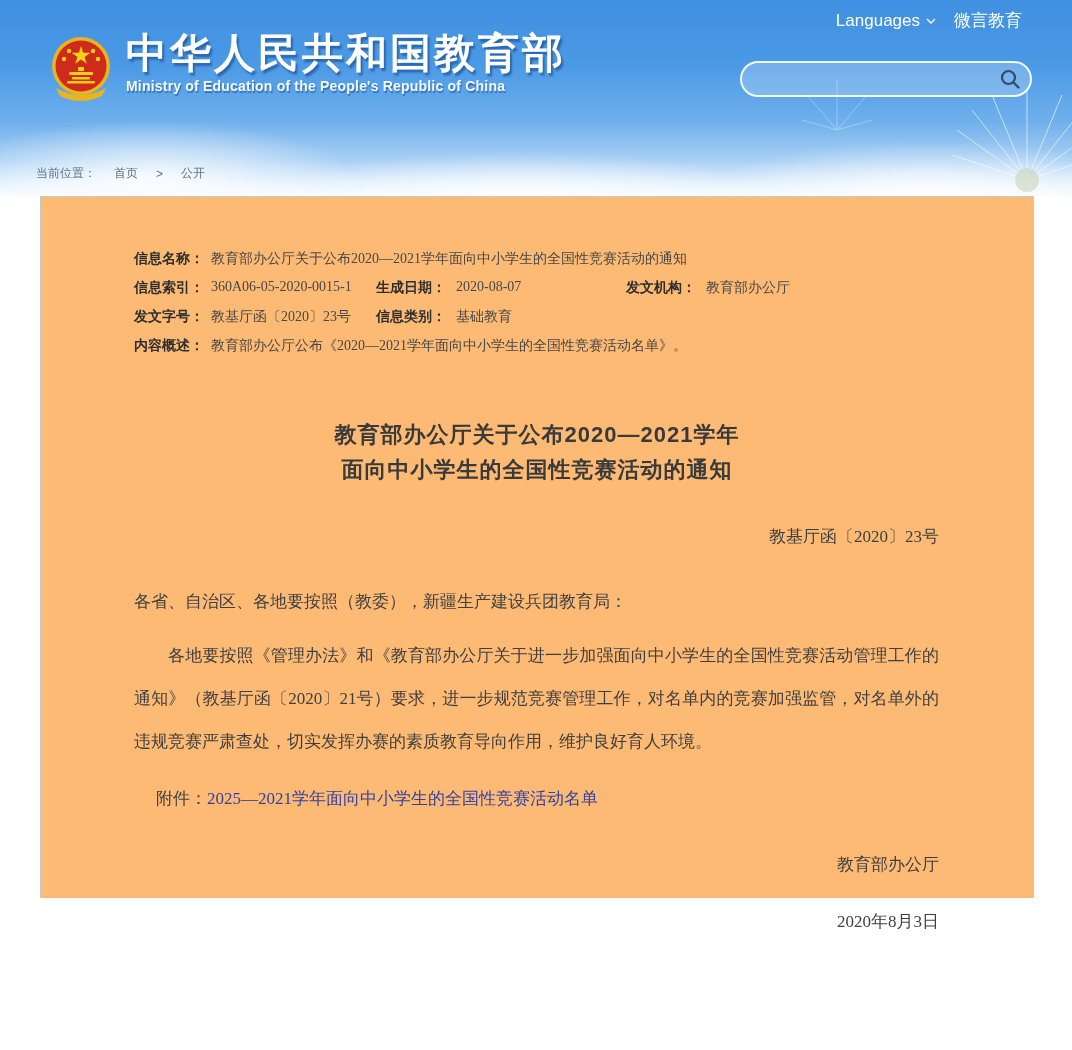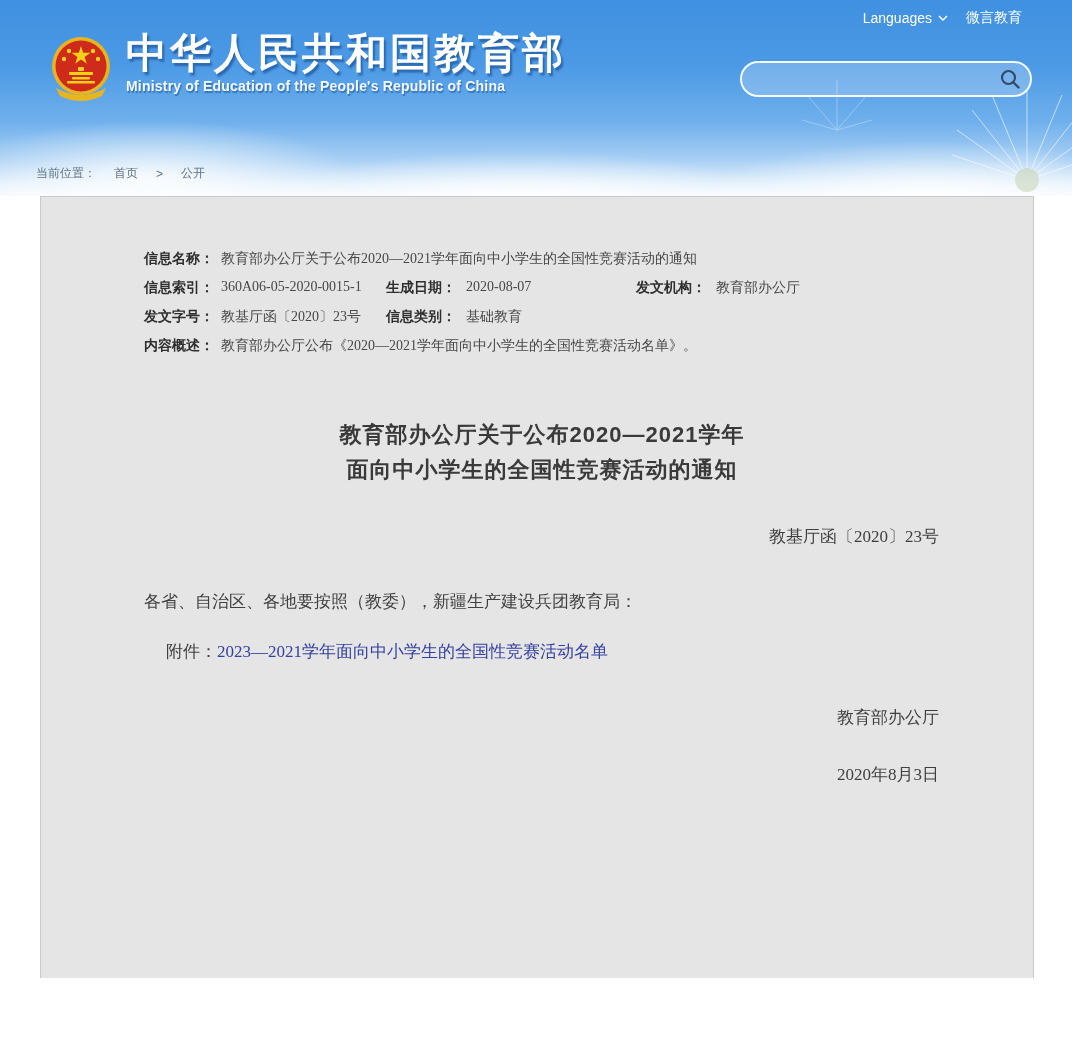--- a/index.html
+++ b/index.html
@@ -20,21 +20,21 @@
     background:radial-gradient(ellipse at center, rgba(255,255,255,.85) 0%, rgba(255,255,255,0) 70%);
   }
   .cloud.c1 { left:-60px; top:120px; width:420px; height:120px; }
   .cloud.c2 { left:260px; top:150px; width:520px; height:100px; }
   .cloud.c3 { left:700px; top:140px; width:460px; height:110px; }
   .dandelion { position:absolute; right:-40px; top:60px; opacity:.75; }
   .dandelion2 { position:absolute; right:190px; top:70px; opacity:.35; }
 
   .top-links {
     position:absolute; top:9px; right:50px; display:flex; align-items:center; gap:18px;
-    color:#ffffff; font-size:14px; z-index:5;padding-left:38px;
+    color:#ffffff; font-size:17px; z-index:5;padding-left:38px;
   }
   .lang { display:flex; align-items:center; gap:6px; cursor:pointer; }
   .chev { width:10px; height:10px; }
   .weibo { cursor:pointer; }
 
   .brand { position:absolute; left:48px; top:30px; display:flex; align-items:flex-start; z-index:4; }
   .emblem { width:66px; height:80px; margin-top:4px; }
   .brand-text { margin-left:12px; }
   .brand-title {
     font-size:41px; font-weight:bold; color:#ffffff; letter-spacing:3px; line-height:46px;
@@ -59,22 +59,22 @@
 
   
   .breadcrumb {
     position:absolute; left:36px; top:165px; z-index:6;
     font-size:12px; color:#5f7186; display:flex; gap:18px; align-items:center;
   }
   .breadcrumb a { color:#5f7186; text-decoration:none; cursor:pointer; }
 
   
   .card {
-    position:absolute; left:40px; top:196px; width:994px; height:782px;
-    background:#e5e5e5; border:1px solid #c9c9c9; border-bottom:none; z-index:3;padding-left:10px;
+    position:absolute; left:40px; top:196px; width:994px; height:702px;
+    background:#fdba74; border:1px solid #c9c9c9; border-bottom:none; z-index:3;
   }
 
   
   .meta {
     margin:48px 88px 0 93px; border-collapse:collapse; table-layout:fixed; width:813px;
     font-size:14px;
   }
   .meta td { padding:5px 0 6px 0; vertical-align:top; white-space:nowrap; overflow:visible; }
   .meta .lbl { font-weight:bold; color:#2e2e2e; }
   .meta .val { color:#474747; font-family:"Liberation Serif","DejaVu Serif",serif; }
@@ -225,20 +225,21 @@
 
   <h2 class="doc-title">
     <span>教育部办公厅关于公布2020—2021学年</span><br>
     <span>面向中小学生的全国性竞赛活动的通知</span>
   </h2>
 
   <div class="doc-number serif">教基厅函〔2020〕23号</div>
 
   <div class="body-block serif">
     <p class="salutation">各省、自治区、各地要按照（教委），新疆生产建设兵团教育局：</p>
+    <p class="para">各地要按照《管理办法》和《教育部办公厅关于进一步加强面向中小学生的全国性竞赛活动管理工作的通知》（教基厅函〔2020〕21号）要求，进一步规范竞赛管理工作，对名单内的竞赛加强监管，对名单外的违规竞赛严肃查处，切实发挥办赛的素质教育导向作用，维护良好育人环境。</p>
     <p class="attachment">
-      <span>附件：</span><a>2023—2021学年面向中小学生的全国性竞赛活动名单</a>
+      <span>附件：</span><a>2025—2021学年面向中小学生的全国性竞赛活动名单</a>
     </p>
   </div>
 
   <div class="signer serif">教育部办公厅</div>
   <div class="sign-date serif">2020年8月3日</div>
 </div>
 
 </body></html>

